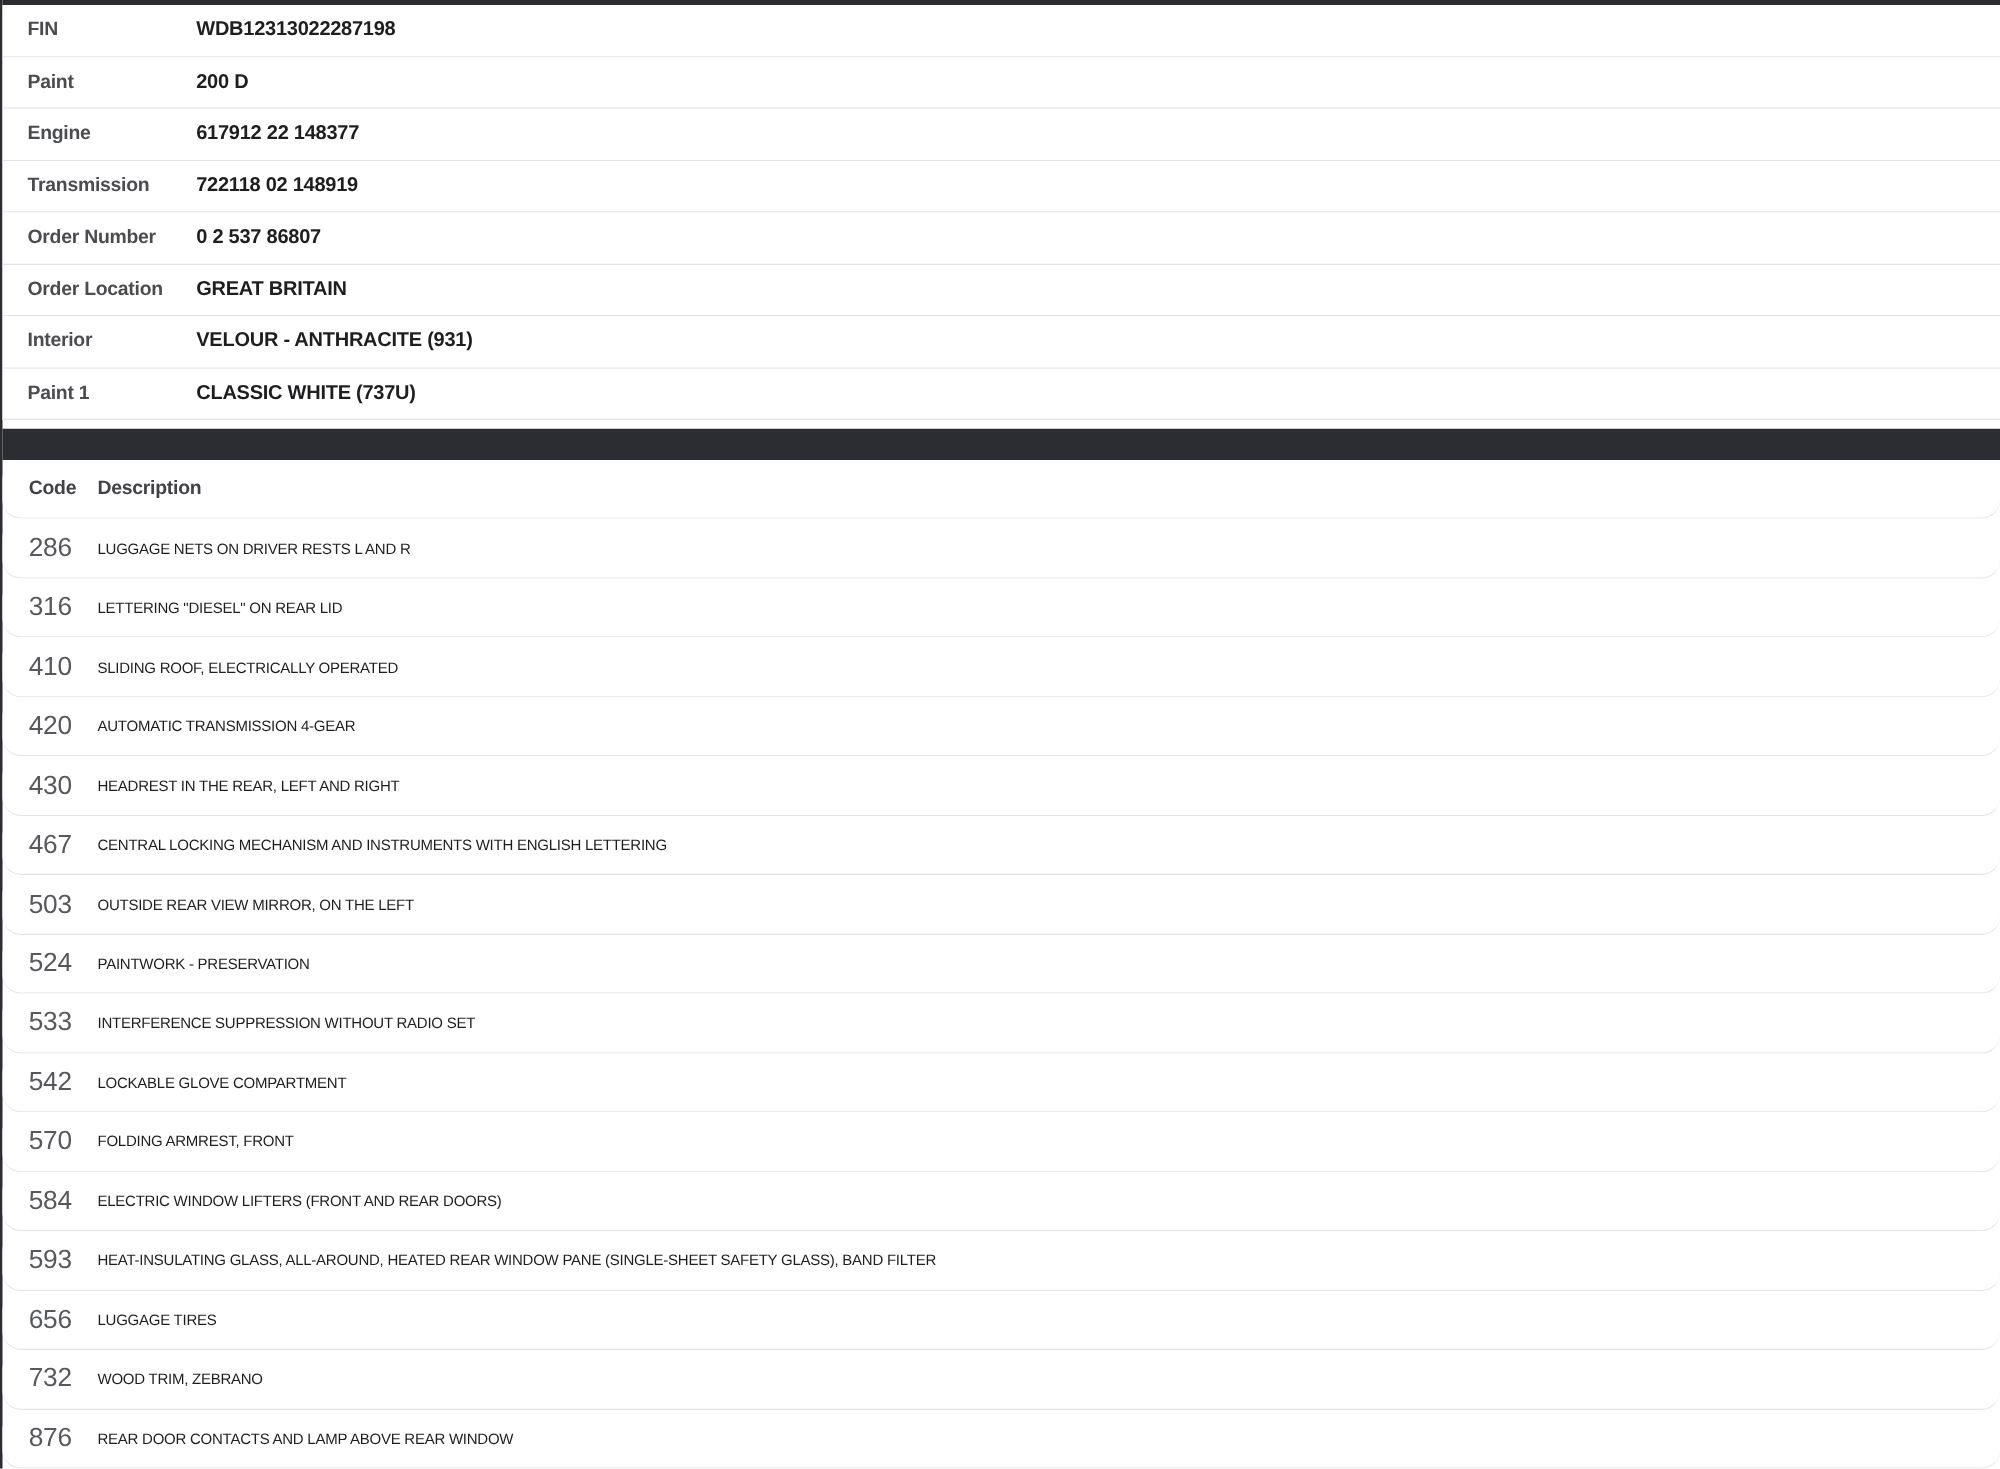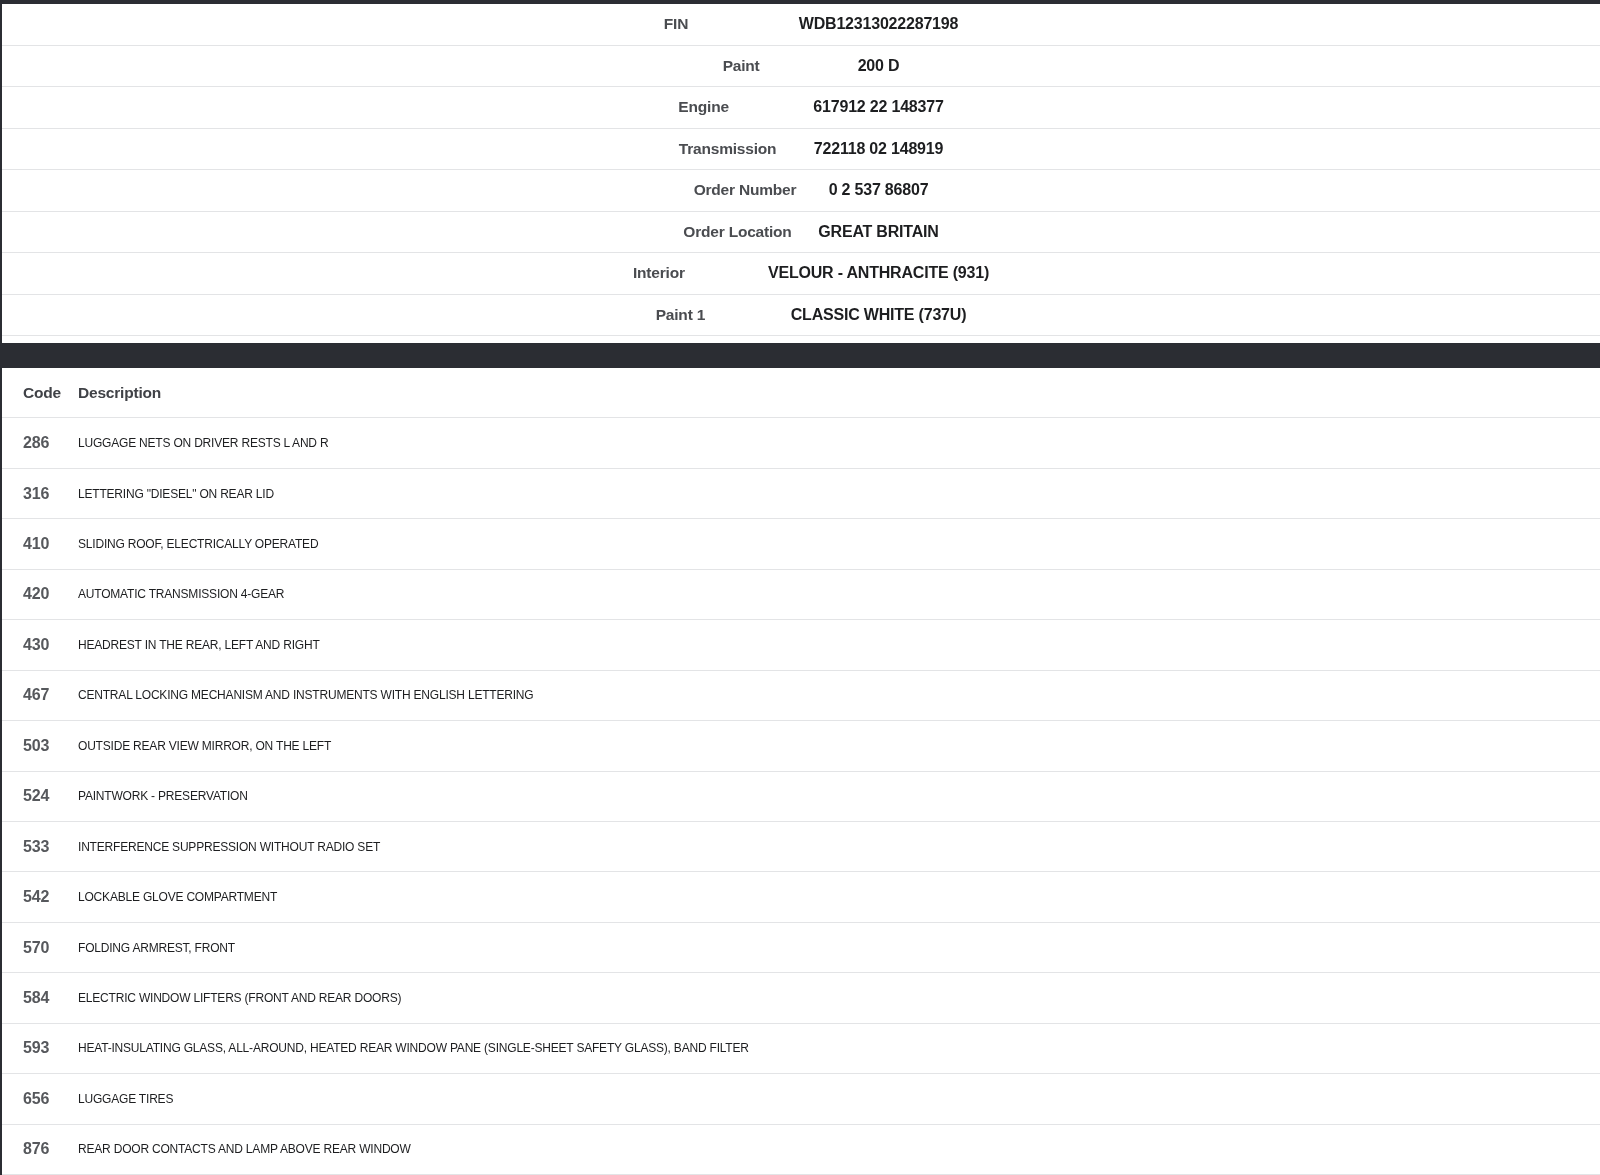--- a/index.html
+++ b/index.html
@@ -19,21 +19,20 @@
   
   .vehicle-table {
     border-top: 4px solid #2b2d33;
   }
   .v-row {
     display: flex;
     align-items: center;
     height: 41.5px;
     border-bottom: 1px solid #e3e4e6;
     background: #ffffff;
-    justify-content: center;
   }
   .v-label {
     width: 155px;
     padding-left: 20px;
     flex: 0 0 155px;
     font-size: 15.5px;
     font-weight: 700;
     color: #4a4c50;
     letter-spacing: -0.2px;
     white-space: nowrap;
@@ -56,27 +55,28 @@
     height: 807px;
     display: flex;
     flex-direction: column;
   }
   .opt-row {
     flex: 1 1 0;
     display: flex;
     align-items: center;
     border-bottom: 1px solid #e3e4e6;
     background: #ffffff;
+    border-radius: 15px;
   }
   .opt-code-col {
     width: 76px;
     flex: 0 0 76px;
     padding-left: 21px;
-    font-size: 16px;
-    font-weight: 700;
+    font-size: 21px;
+    font-weight: 400;
     color: #56585c;
     letter-spacing: -0.2px;
     white-space: nowrap;
   }
   .opt-desc-col {
     font-size: 12px;
     font-weight: 400;
     color: #1d1e20;
     letter-spacing: -0.2px;
     white-space: nowrap;
@@ -186,18 +186,22 @@
       </div>
       <div class="opt-row">
         <div class="opt-code-col">593</div>
         <div class="opt-desc-col">HEAT-INSULATING GLASS, ALL-AROUND, HEATED REAR WINDOW PANE (SINGLE-SHEET SAFETY GLASS), BAND FILTER</div>
       </div>
       <div class="opt-row">
         <div class="opt-code-col">656</div>
         <div class="opt-desc-col">LUGGAGE TIRES</div>
       </div>
       <div class="opt-row">
+        <div class="opt-code-col">732</div>
+        <div class="opt-desc-col">WOOD TRIM, ZEBRANO</div>
+      </div>
+      <div class="opt-row">
         <div class="opt-code-col">876</div>
         <div class="opt-desc-col">REAR DOOR CONTACTS AND LAMP ABOVE REAR WINDOW</div>
       </div>
     </div>
 
 </div>
 
 </body></html>

